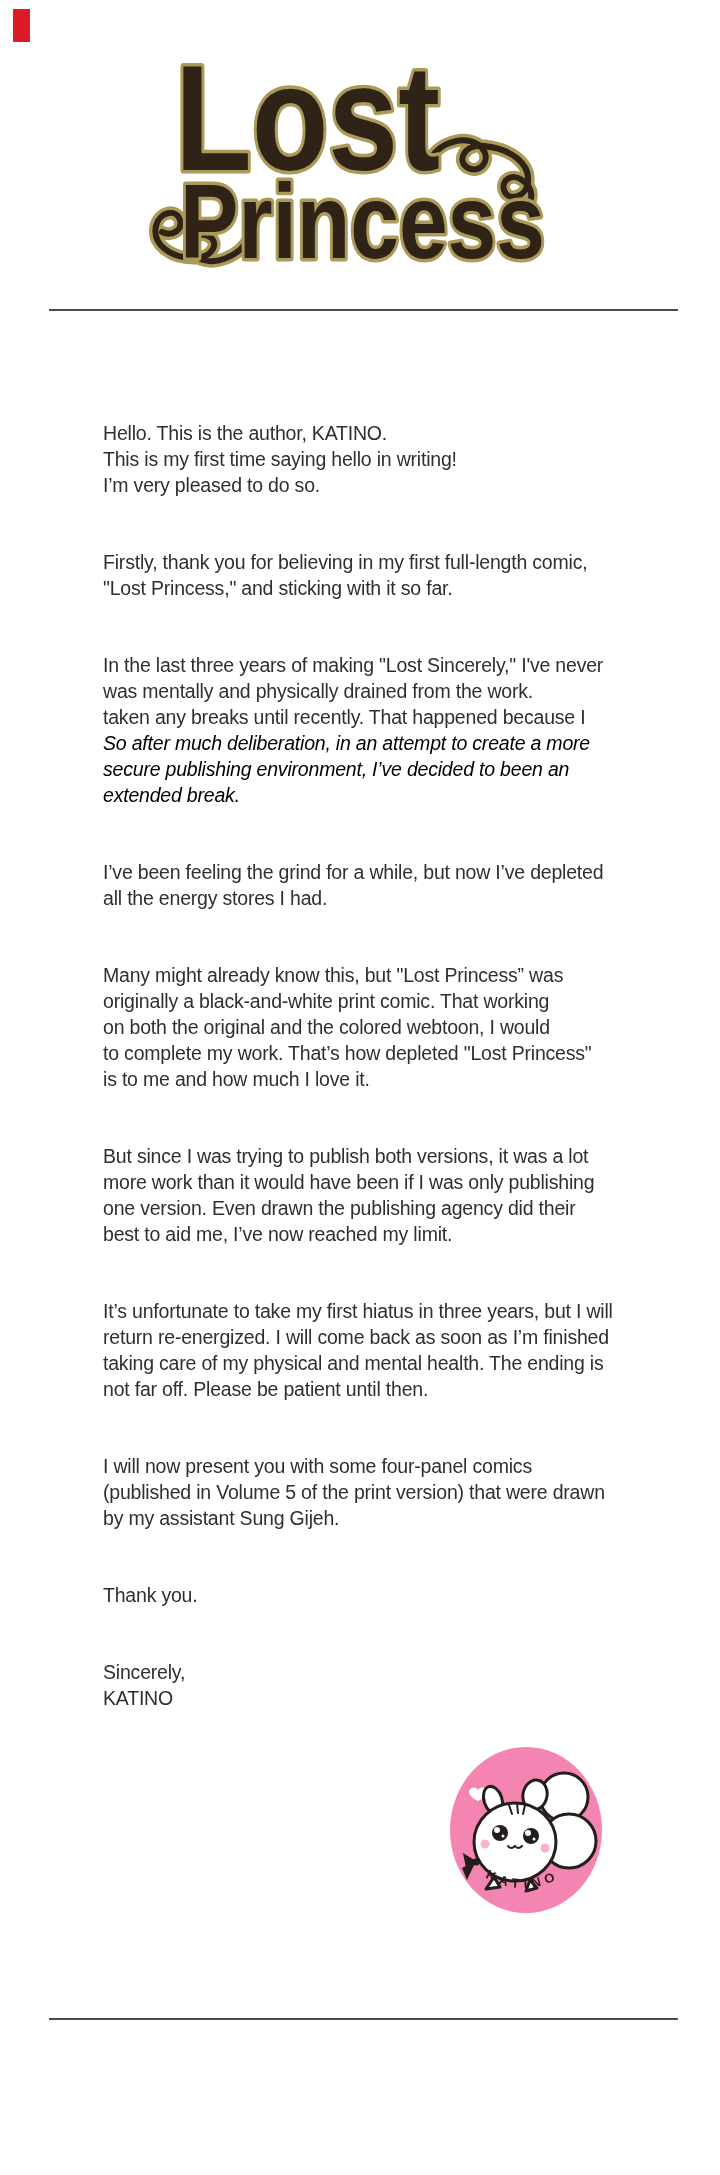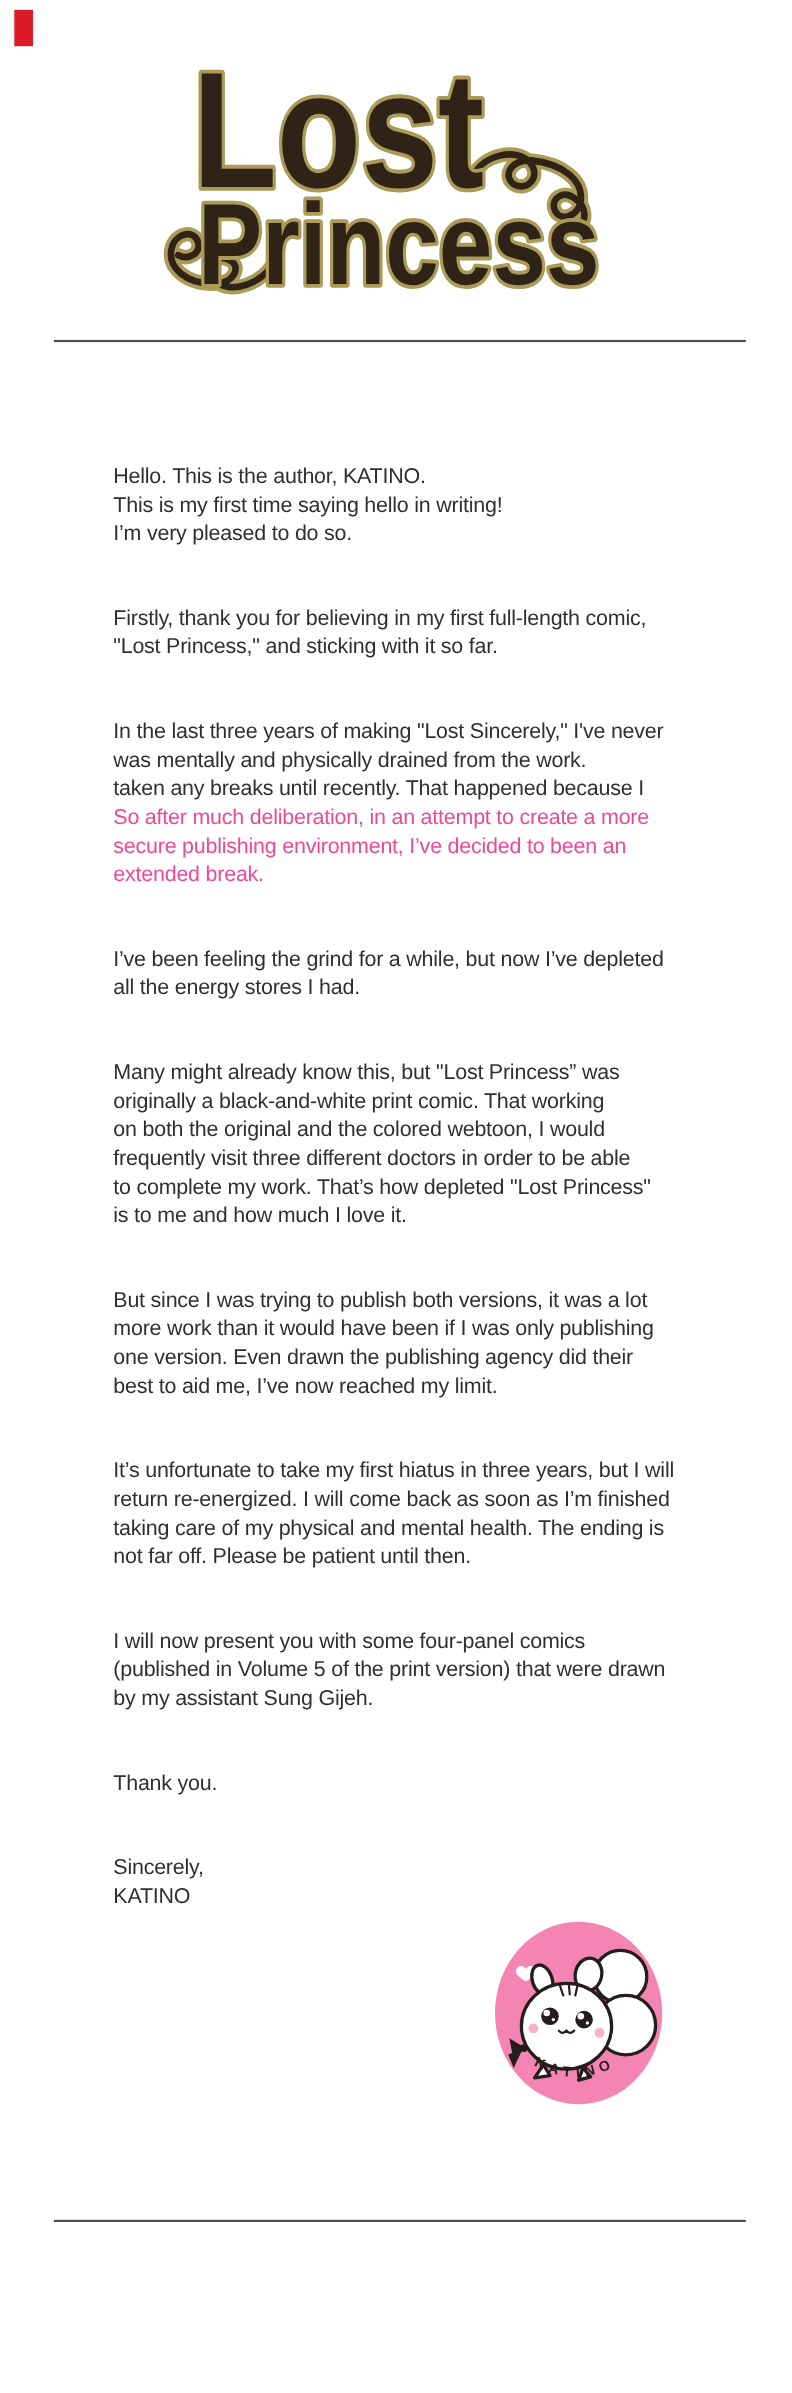--- a/index.html
+++ b/index.html
@@ -12,21 +12,21 @@
   .logo-svg{position:absolute;left:130px;top:40px;}
   .divider{position:absolute;left:49px;width:629px;border:none;border-top:2px solid #4d4d4d;margin:0;}
   .divider-top{top:309px;}
   .divider-bottom{top:2018px;}
   .letter{
     position:absolute;left:75px;top:420px;width:600px;
     font-size:19.5px;line-height:26px;letter-spacing:-0.2px;color:#2f2f2f;margin-left:28px;
   }
   .para{margin:0 0 51px 0;}
   .para.tight{margin-bottom:0;}
-  .para.red{color:#ec4899;}
+  .para.red{color:#000000;font-style:italic;}
   .line{white-space:nowrap;}
   .stamp-svg{position:absolute;left:448px;top:1745px;}
 </style>
 </head>
 <body>
 
 <div class="page">
 
   <div class="red-marker"></div>
 
@@ -68,21 +68,20 @@
       <div class="line">extended break.</div>
     </div>
     <div class="para">
       <div class="line">I’ve been feeling the grind for a while, but now I’ve depleted</div>
       <div class="line">all the energy stores I had.</div>
     </div>
     <div class="para">
       <div class="line">Many might already know this, but "Lost Princess” was</div>
       <div class="line">originally a black-and-white print comic. That working</div>
       <div class="line">on both the original and the colored webtoon, I would</div>
-      <div class="line">frequently visit three different doctors in order to be able</div>
       <div class="line">to complete my work. That’s how depleted "Lost Princess"</div>
       <div class="line">is to me and how much I love it.</div>
     </div>
     <div class="para">
       <div class="line">But since I was trying to publish both versions, it was a lot</div>
       <div class="line">more work than it would have been if I was only publishing</div>
       <div class="line">one version. Even drawn the publishing agency did their</div>
       <div class="line">best to aid me, I’ve now reached my limit.</div>
     </div>
     <div class="para">

